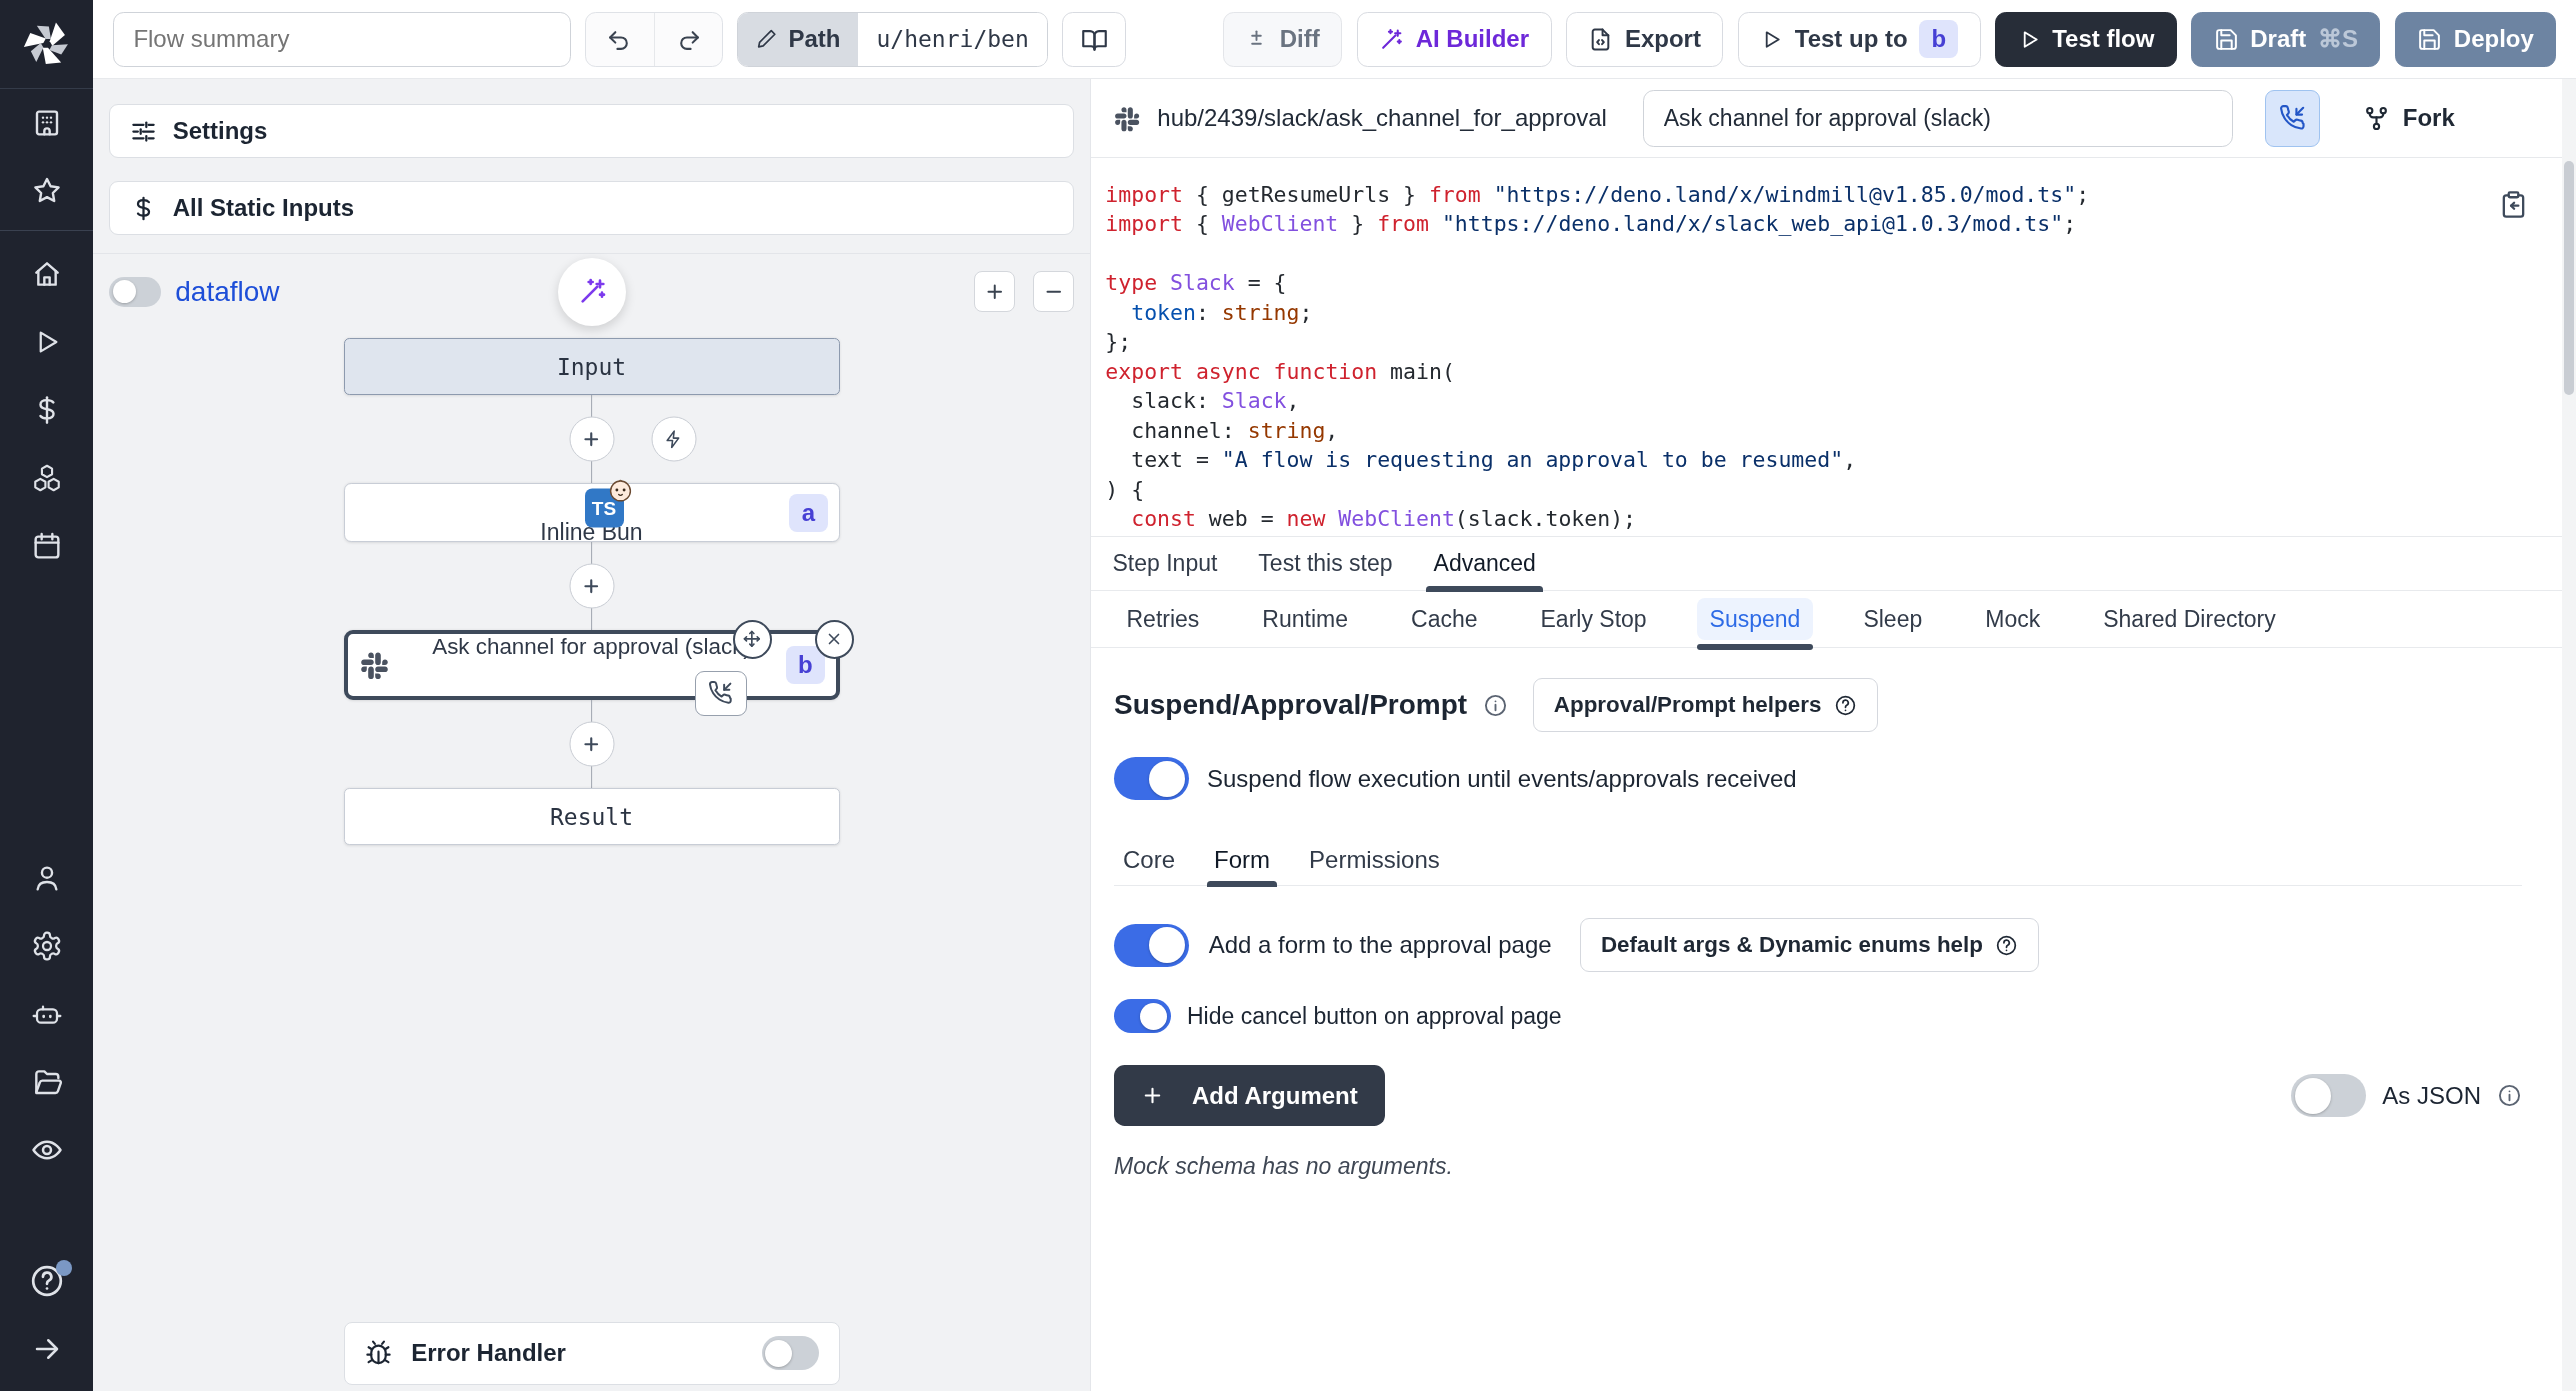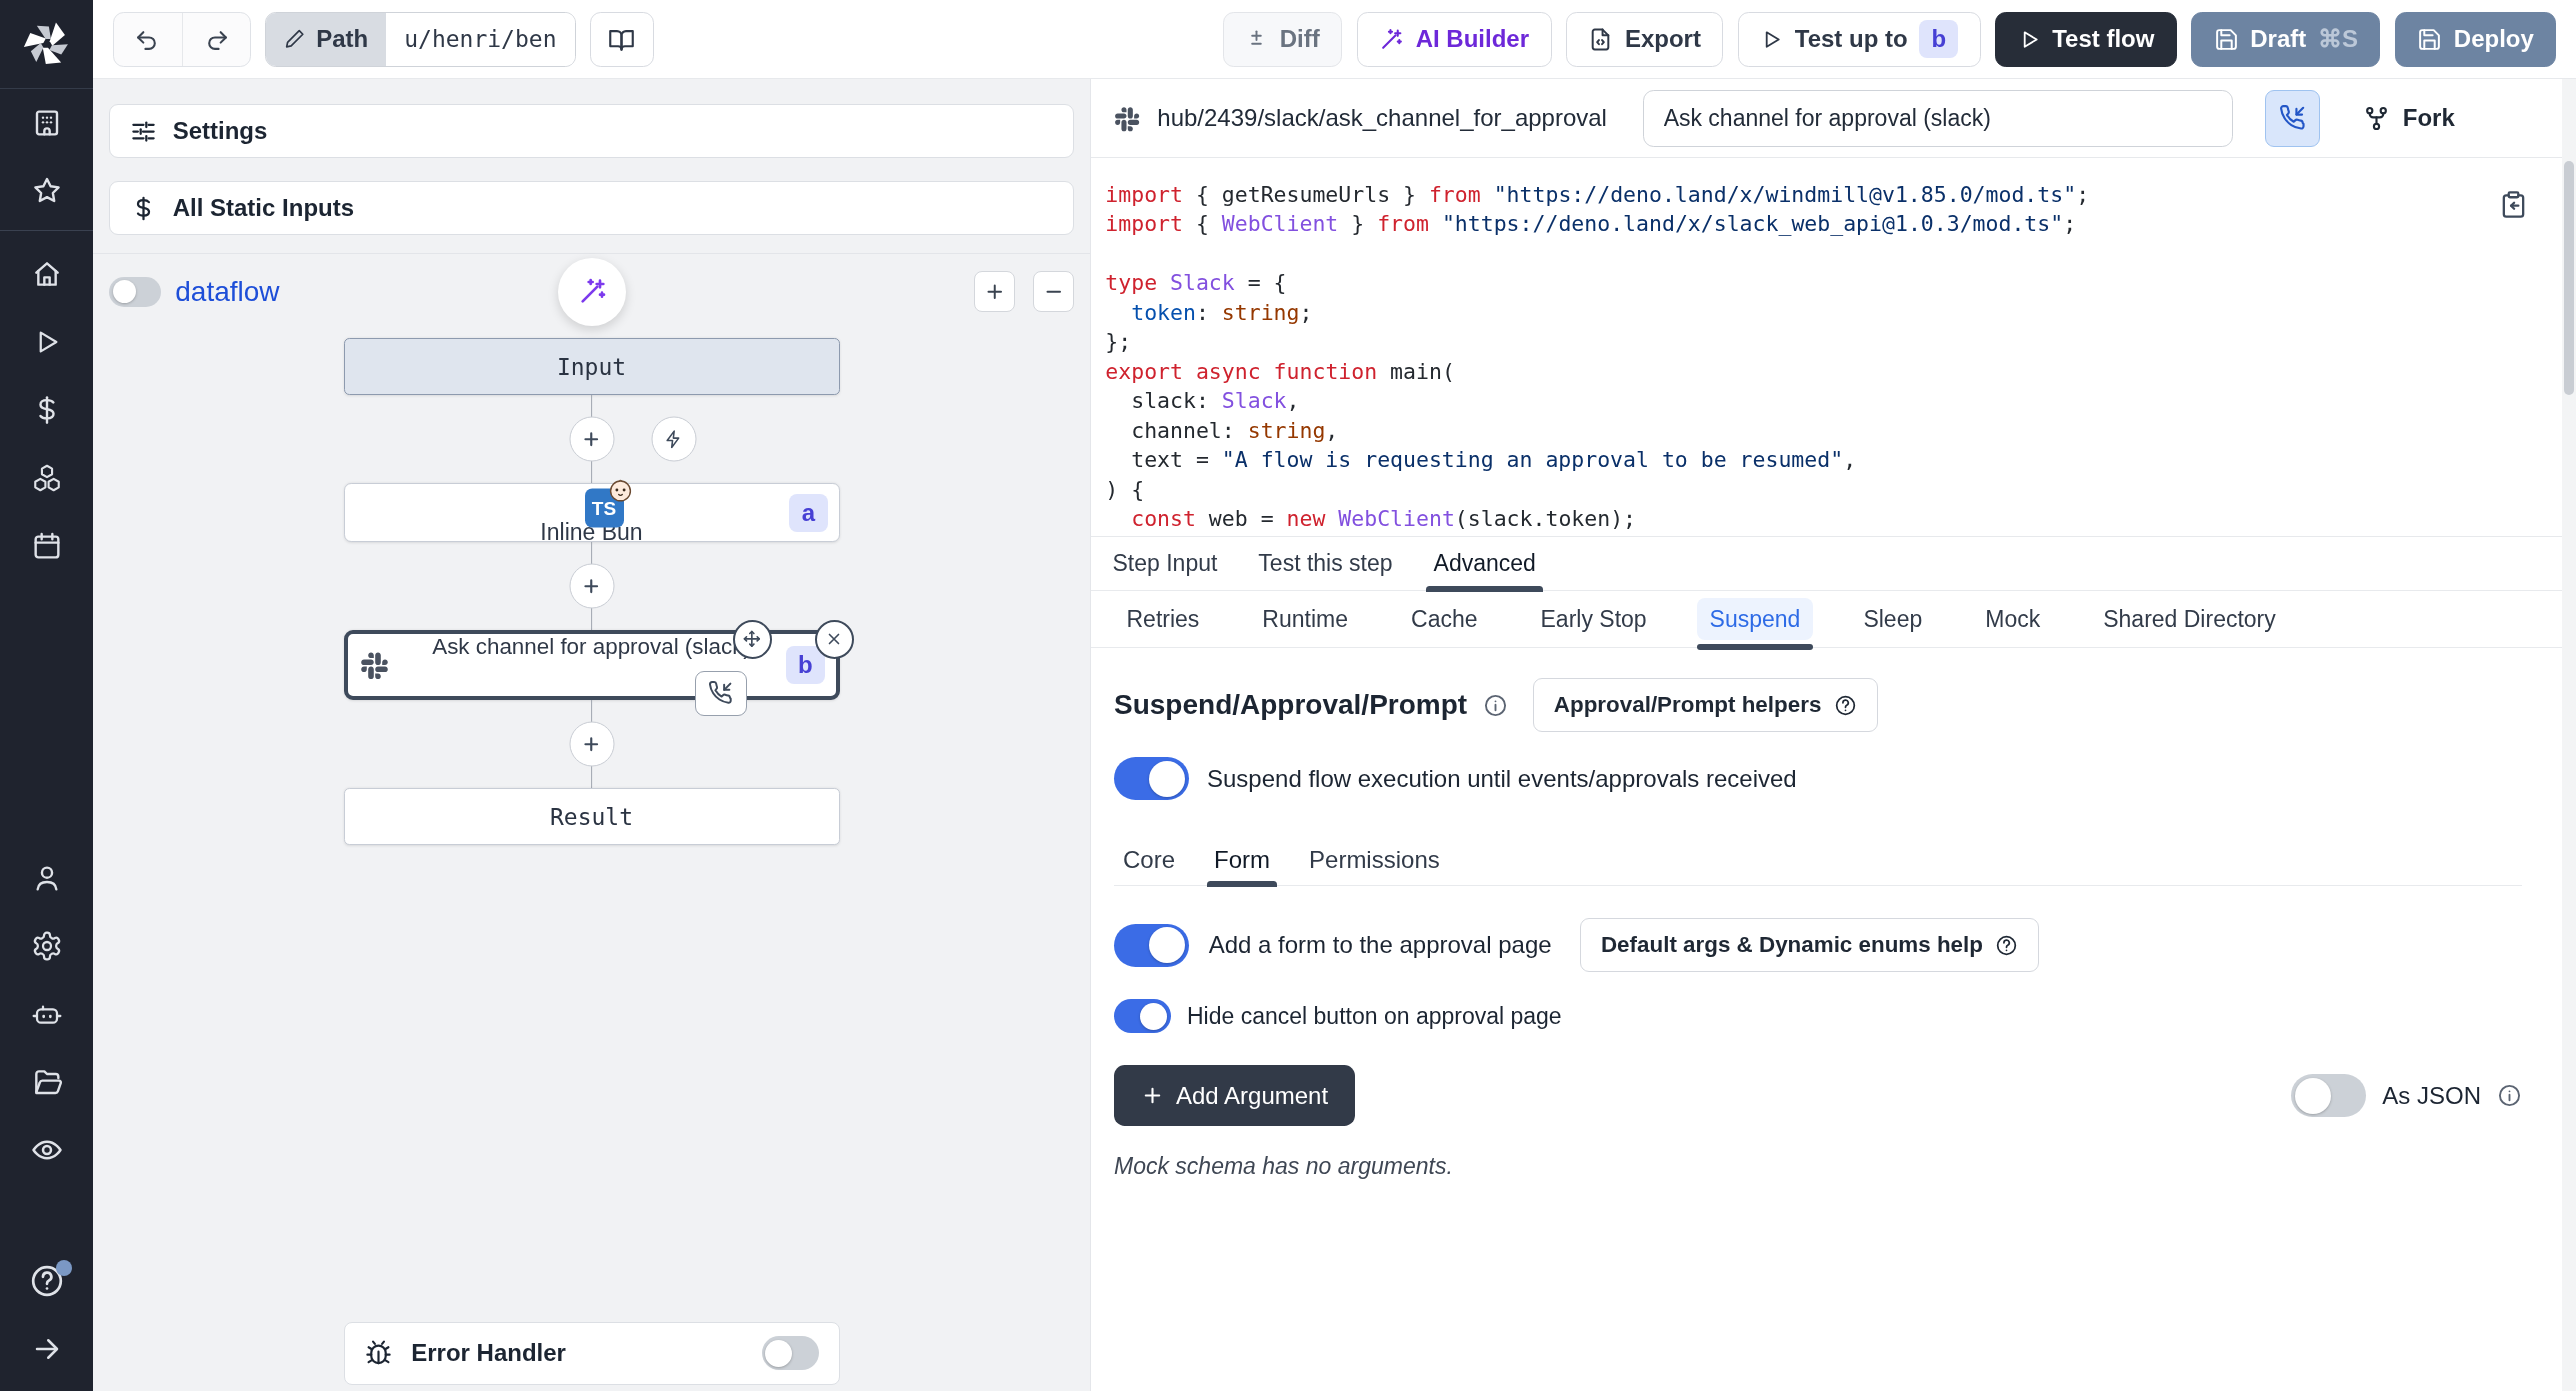--- a/index.html
+++ b/index.html
@@ -118,21 +118,21 @@
   .sb-toggle-row { display:flex; align-items:center; gap:18px; margin-top:25px; }
   .sb-toggle-label { font-size:24px; color:#1c2532; font-weight:500; }
   .tabs-inner { margin-top:34px; height:52px; padding-left:9px; gap:39px; }
   .itab { position:relative; display:flex; align-items:center; font-size:24px; color:#323b49; cursor:pointer; }
   .itab.active { color:#111a27; font-weight:500; }
   .itab.active::after { content:""; position:absolute; left:-7.2px; right:-7.2px; bottom:-1.8px; height:6.3px; background:#3e4a5b; border-radius:3.6px 3.6px 0 0; }
   .form-row1 { display:flex; align-items:center; gap:19.7px; margin-top:32px; }
   .form-row2 { display:flex; align-items:center; gap:16px; margin-top:27px; }
   .row2-label { font-size:23px; color:#1c2532; }
   .arg-row { display:flex; align-items:center; margin-top:32px; }
-  .add-arg-btn { height:61px; display:flex; align-items:center; gap:12px; padding:0 27px; background:#323a48; border-radius:10.7px; color:#fff; font-size:24px; font-weight:400; cursor:pointer; }
+  .add-arg-btn { height:61px; display:flex; align-items:center; gap:28px; padding:0 27px; background:#323a48; border-radius:10.7px; color:#fff; font-size:24px; font-weight:700; cursor:pointer; }
   .asjson { margin-left:auto; display:flex; align-items:center; gap:16px; }
   .asjson-label { font-size:24px; color:#1c2532; }
   .schema-note { margin-top:27px; font-size:23px; font-style:italic; color:#3f4754; }
 
   .panel-scrollbar { position:absolute; right:0; top:0; bottom:0; width:14.3px; background:#f3f4f5; }
   .panel-scrollbar .thumb { position:absolute; left:1.8px; right:1.8px; top:82px; height:234px; background:#c9cdd3; border-radius:6.3px; cursor:pointer; }
 </style>
 </head>
 <body>
 
@@ -254,20 +254,21 @@
       <svg width="30" height="30" viewBox="0 0 24 24" fill="none" stroke="currentColor" stroke-width="2" stroke-linecap="round" stroke-linejoin="round">
           <path d="M4 12h15"></path>
           <path d="M13 5l7 7-7 7"></path>
         </svg>
     </div>
   </aside>
 
   <div class="main">
 
     <header class="topbar">
+      <input class="input-box flow-summary" placeholder="Flow summary" style="">
       <div class="seg-group">
         <div class="seg-btn">
           <svg width="25" height="25" viewBox="0 0 24 24" fill="none" stroke="currentColor" stroke-width="2" stroke-linecap="round" stroke-linejoin="round">
               <path d="M8 5L3 10l5 5"></path>
               <path d="M3 10h10.5a5.5 5.5 0 0 1 0 11H10"></path>
             </svg>
         </div>
         <div class="seg-btn">
           <svg width="25" height="25" viewBox="0 0 24 24" fill="none" stroke="currentColor" stroke-width="2" stroke-linecap="round" stroke-linejoin="round">
               <path d="M16 5l5 5-5 5"></path>

